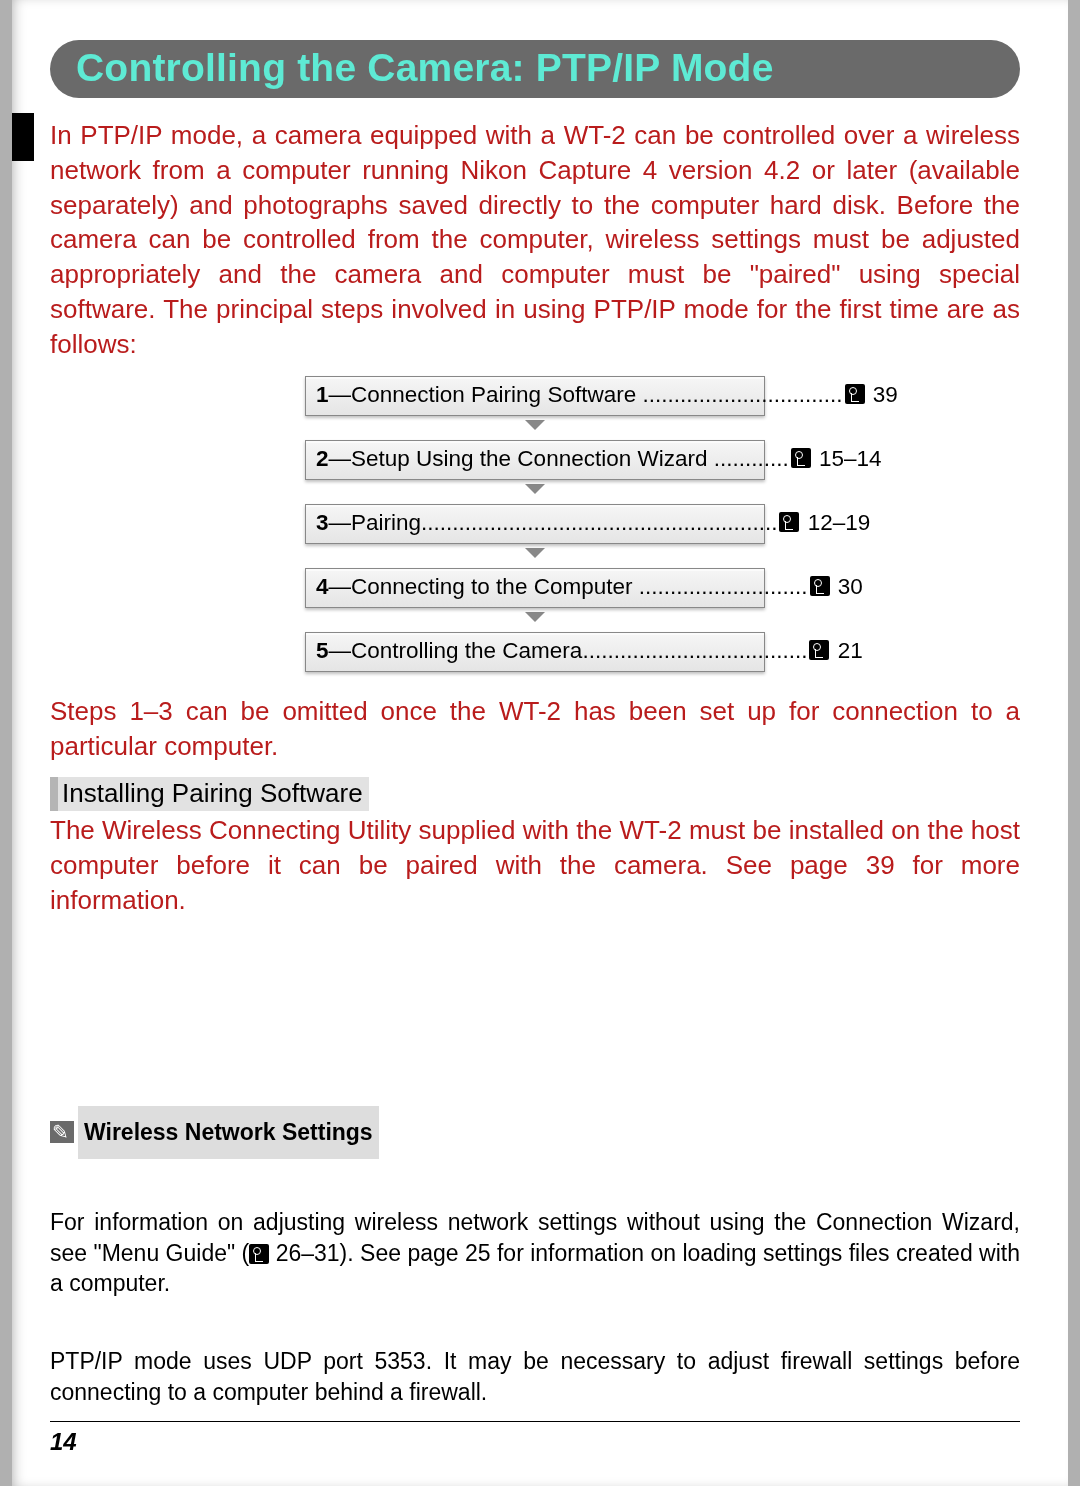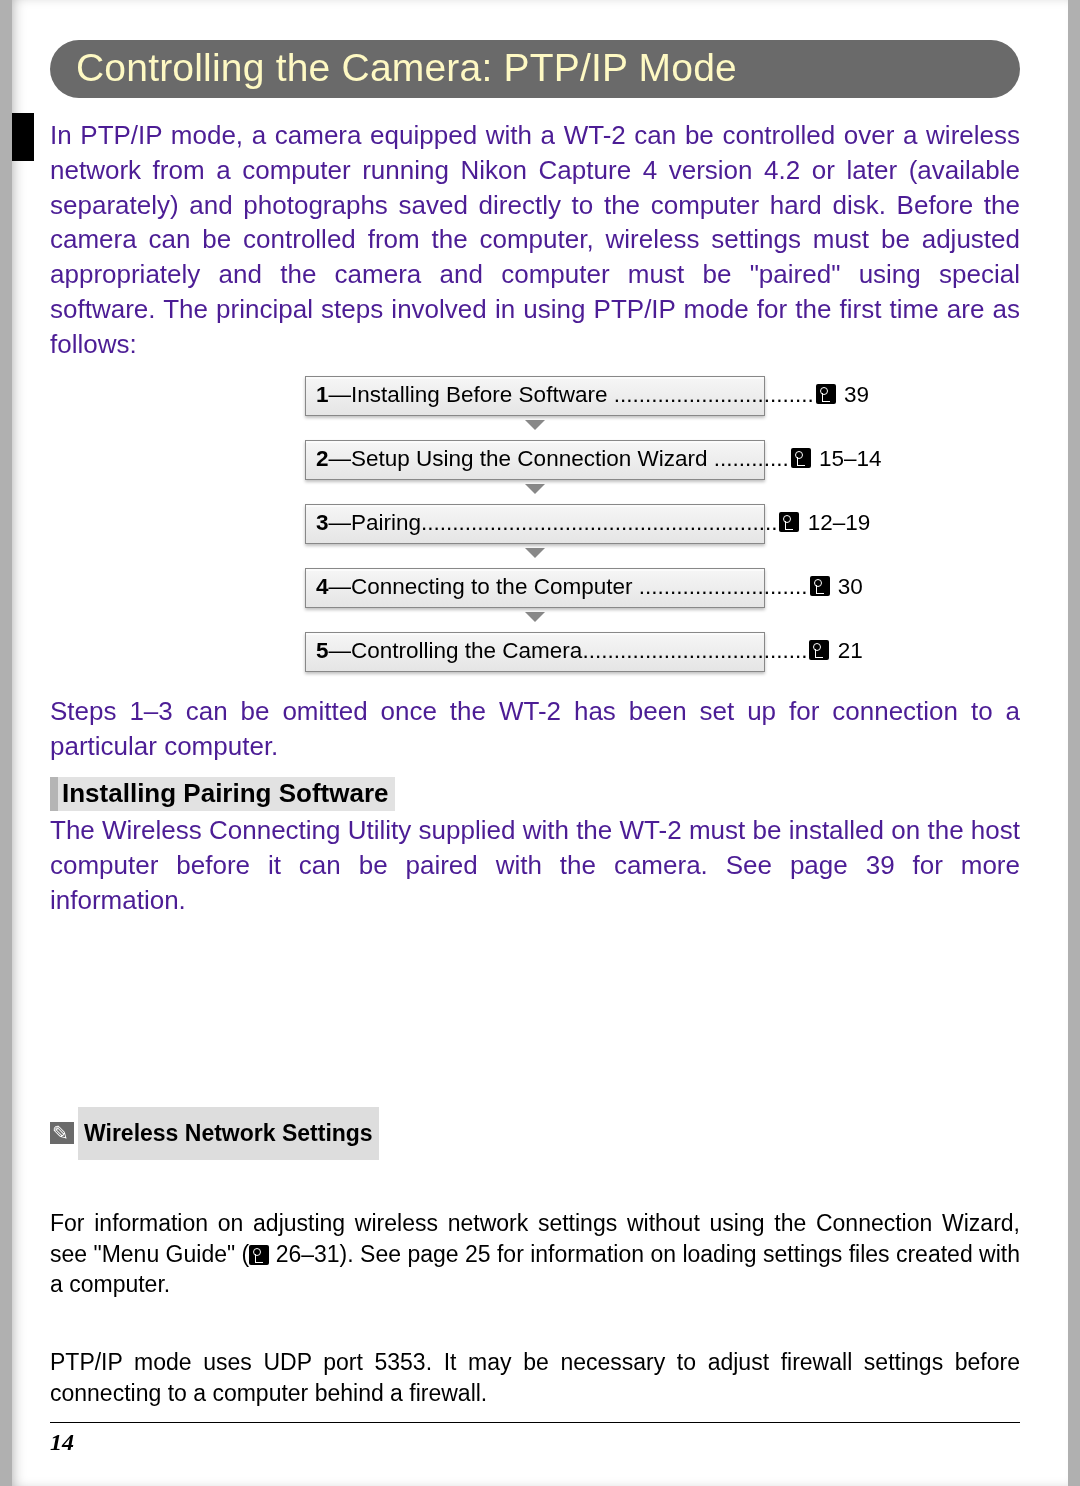--- a/index.html
+++ b/index.html
@@ -31,31 +31,31 @@
     background: #000;
   }
 
   .title-bar {
     background: #6a6a6a;
     border-radius: 50px;
     padding: 6px 26px 8px 26px;
     margin-bottom: 20px;
   }
   .title-bar h1 {
-    color: #fef9c3;
+    color: #5eead4;
     font-size: 39px;
-    font-weight: 400;
+    font-weight: 700;
     letter-spacing: 0.2px;
   }
 
   .body-text {
     font-size: 26px;
     line-height: 1.34;
     text-align: justify;
-    color: #4c1d95;
+    color: #b91c1c;
     margin-bottom: 14px;
   }
 
   .steps {
     display: flex;
     flex-direction: column;
     align-items: center;
     gap: 14px;
     margin: 14px 0 22px 0;
   }
@@ -116,21 +116,21 @@
   .subhead-wrap {
     margin-top: 6px;
     margin-bottom: 2px;
   }
   .subhead {
     display: inline-block;
     background: #e2e2e2;
     border-left: 8px solid #b5b5b5;
     padding: 1px 6px 2px 4px;
     font-size: 26px;
-    font-weight: 700;
+    font-weight: 400;
   }
 
   .note-block {
     margin-top: 12px;
   }
   .note-title {
     display: inline-block;
     background: #ddd;
     padding: 13px 6px;
     font-size: 23px;
@@ -207,21 +207,20 @@
   hr.rule {
     border: none;
     border-top: 1.5px solid #000;
     margin-top: 14px;
   }
   .page-num {
     font-style: italic;
     font-weight: 700;
     font-size: 24px;
     margin-top: 6px;
-    font-family: Liberation Serif, serif;
   }
 
   .notes-area {
     position: absolute;
     left: 38px;
     right: 48px;
     bottom: 30px;
   }
 </style>
 </head>
@@ -232,21 +231,21 @@
   <div class="tab-marker"></div>
 
   <div class="title-bar">
     <h1>Controlling the Camera: PTP/IP Mode</h1>
   </div>
 
   <p class="body-text">In PTP/IP mode, a camera equipped with a WT-2 can be controlled over a wireless network from a computer running Nikon Capture 4 version 4.2 or later (available separately) and photographs saved directly to the computer hard disk.  Before the camera can be controlled from the computer, wireless settings must be adjusted appropriately and the camera and computer must be "paired" using special software.  The principal steps involved in using PTP/IP mode for the first time are as follows:</p>
 
   <div class="steps">
     <div class="step-box">
-      <span class="num">1</span><span>—Installing Before Software</span> <span class="dots">................................</span><span class="pg-icon"></span> <span>39</span>
+      <span class="num">1</span><span>—Connection Pairing Software</span> <span class="dots">................................</span><span class="pg-icon"></span> <span>39</span>
     </div>
     <div class="step-arrow"></div>
     <div class="step-box">
       <span class="num">2</span><span>—Setup Using the Connection Wizard</span> <span class="dots">............</span><span class="pg-icon"></span> <span>15–14</span>
     </div>
     <div class="step-arrow"></div>
     <div class="step-box">
       <span class="num">3</span><span>—Pairing</span><span class="dots">.........................................................</span><span class="pg-icon"></span> <span>12–19</span>
     </div>
     <div class="step-arrow"></div>

